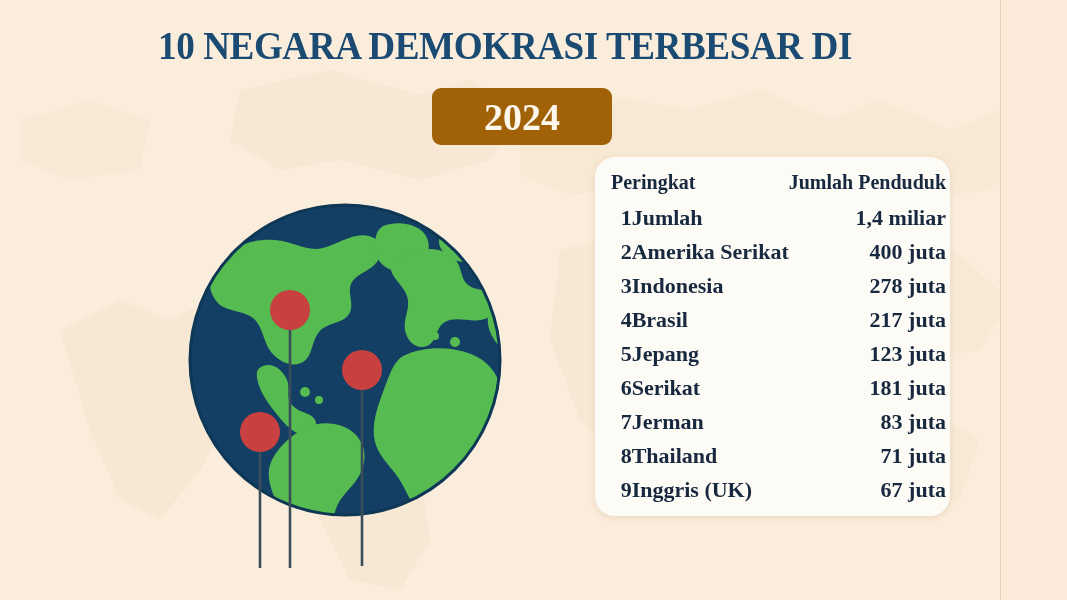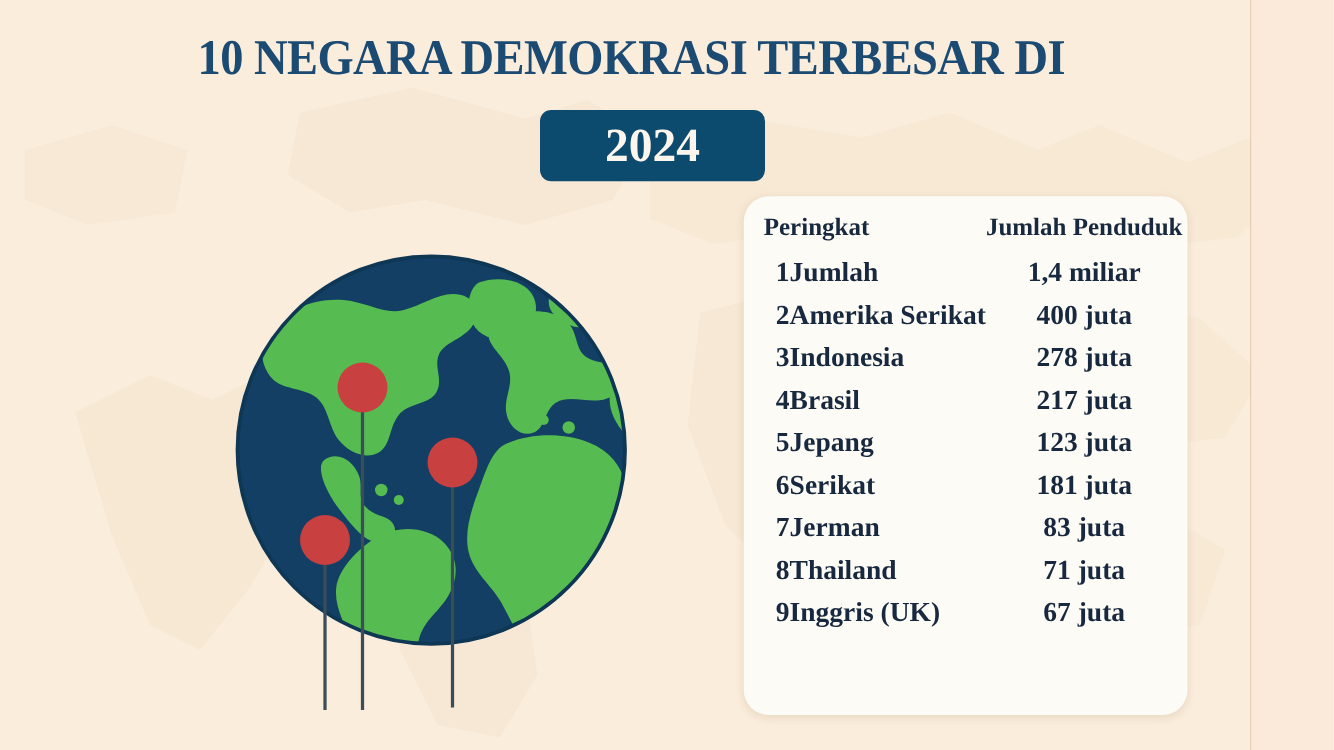--- a/index.html
+++ b/index.html
@@ -57,21 +57,21 @@
     white-space: nowrap;
   }
 
   
   .year-badge {
     position: absolute;
     top: 88px;
     left: 432px;
     width: 180px;
     height: 57px;
-    background: #0c4a6e;
+    background: #a16207;
     border-radius: 9px;
     display: flex;
     align-items: center;
     justify-content: center;
   }
   .year-badge span {
     color: #fdf6ec;
     font-size: 38px;
     font-weight: 700;
     letter-spacing: 0px;
@@ -87,21 +87,21 @@
     height: 390px;
   }
   .globe-wrap svg { display: block; }
 
   
   .card {
     position: absolute;
     left: 595px;
     top: 157px;
     width: 355px;
-    height: 415px;
+    height: 359px;
     background: #fdfbf6;
     border-radius: 20px;
     box-shadow: 0 2px 7px rgba(150,120,85,0.18);
     padding: 14px 4px 10px 16px;
     box-sizing: border-box;
   }
   .table {
     width: 100%;
     border-collapse: collapse;
     color: #18293f;
@@ -123,21 +123,21 @@
     line-height: 30px;
     white-space: nowrap;
   }
   .td-rank {
     text-align: right;
     width: 30px;
     padding-right: 9px;
   }
   .td-country { text-align: left; }
   .td-pop {
-    text-align: center;
+    text-align: right;
     padding-right: 4px;
   }
 </style>
 </head>
 <body>
 
 <div class="infographic">
 
   <svg class="bg-map" viewBox="0 0 1067 600" preserveAspectRatio="none">
     <g fill="#eedcc2">

